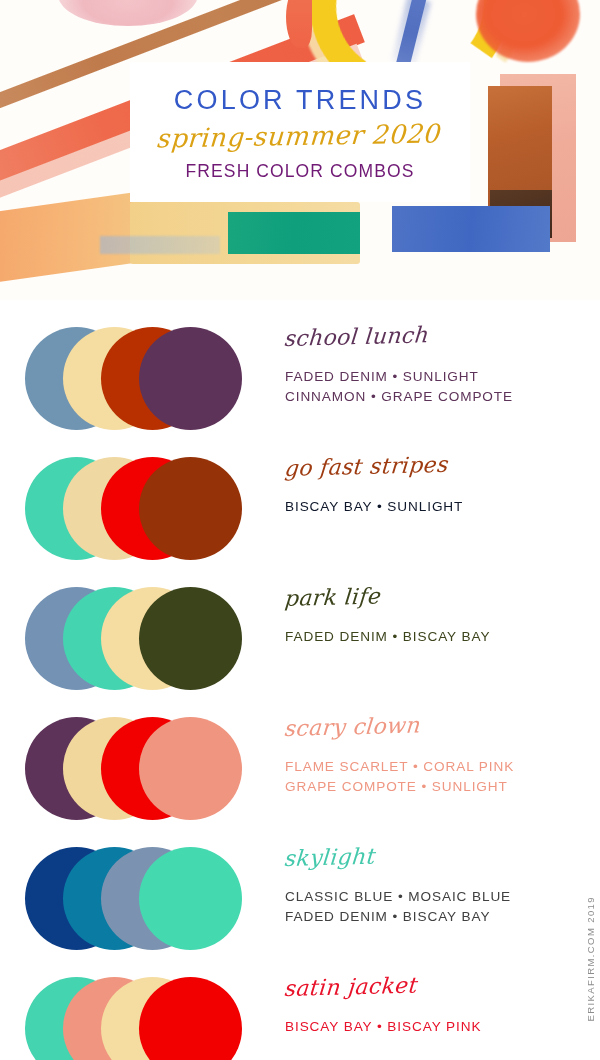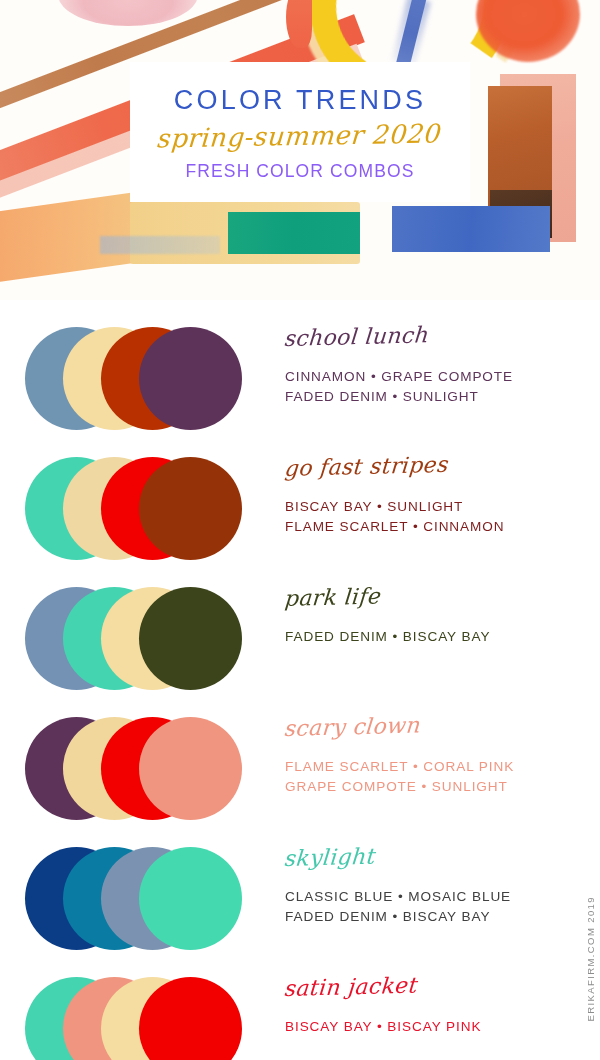--- a/index.html
+++ b/index.html
@@ -222,21 +222,21 @@
     color: #dca215;
     line-height: 1;
     margin-top: 9px;
     letter-spacing: 0.5px;
     transform: skewX(-7deg) rotate(-1deg);
   }
 
   .title-sub {
     font-size: 17.5px;
     letter-spacing: 1.1px;
-    color: #8b5cf6;
+    color: #701a75;
     line-height: 1;
     margin-top: 14px;
   }
 
   
   .rows {
     position: relative;
     width: 600px;
     padding-top: 16px;
   }
@@ -340,34 +340,33 @@
 
 <div class="rows">
     <div class="palette-row">
       <div class="swatches">
         <div class="swatch s0" title="Faded Denim" style="background: rgb(112, 149, 179);"></div>
         <div class="swatch s1" title="Sunlight" style="background: rgb(245, 220, 160);"></div>
         <div class="swatch s2" title="Cinnamon" style="background: rgb(184, 48, 0);"></div>
         <div class="swatch s3" title="Grape Compote" style="background: rgb(94, 51, 89);"></div>
       </div>
       <div class="row-text"><div class="row-script" style="color: rgb(94, 51, 89);">school lunch</div><div class="row-names" style="color: rgb(94, 51, 89);">
+          <span class="line">FADED DENIM • SUNLIGHT</span>
           <span class="line">CINNAMON • GRAPE COMPOTE</span>
-          <span class="line">FADED DENIM • SUNLIGHT</span>
         </div></div>
     </div>
     <div class="palette-row">
       <div class="swatches">
         <div class="swatch s0" title="Biscay Bay" style="background: rgb(69, 212, 176);"></div>
         <div class="swatch s1" title="Sunlight" style="background: rgb(240, 216, 162);"></div>
         <div class="swatch s2" title="Flame Scarlet" style="background: rgb(242, 0, 0);"></div>
         <div class="swatch s3" title="Cinnamon" style="background: rgb(150, 50, 8);"></div>
       </div>
-      <div class="row-text"><div class="row-script" style="color: rgb(158, 59, 16);">go fast stripes</div><div class="row-names" style="color: #7f1d1d;">
+      <div class="row-text"><div class="row-script" style="color: rgb(158, 59, 16);">go fast stripes</div><div class="row-names" style="color: #0f172a;">
           <span class="line">BISCAY BAY • SUNLIGHT</span>
-          <span class="line">FLAME SCARLET • CINNAMON</span>
         </div></div>
     </div>
     <div class="palette-row">
       <div class="swatches">
         <div class="swatch s0" title="Faded Denim" style="background: rgb(115, 146, 180);"></div>
         <div class="swatch s1" title="Biscay Bay" style="background: rgb(69, 212, 176);"></div>
         <div class="swatch s2" title="Sunlight" style="background: rgb(245, 220, 160);"></div>
         <div class="swatch s3" title="Chive" style="background: rgb(60, 68, 28);"></div>
       </div>
       <div class="row-text"><div class="row-script" style="color: rgb(60, 68, 28);">park life</div><div class="row-names" style="color: rgb(60, 68, 28);">

